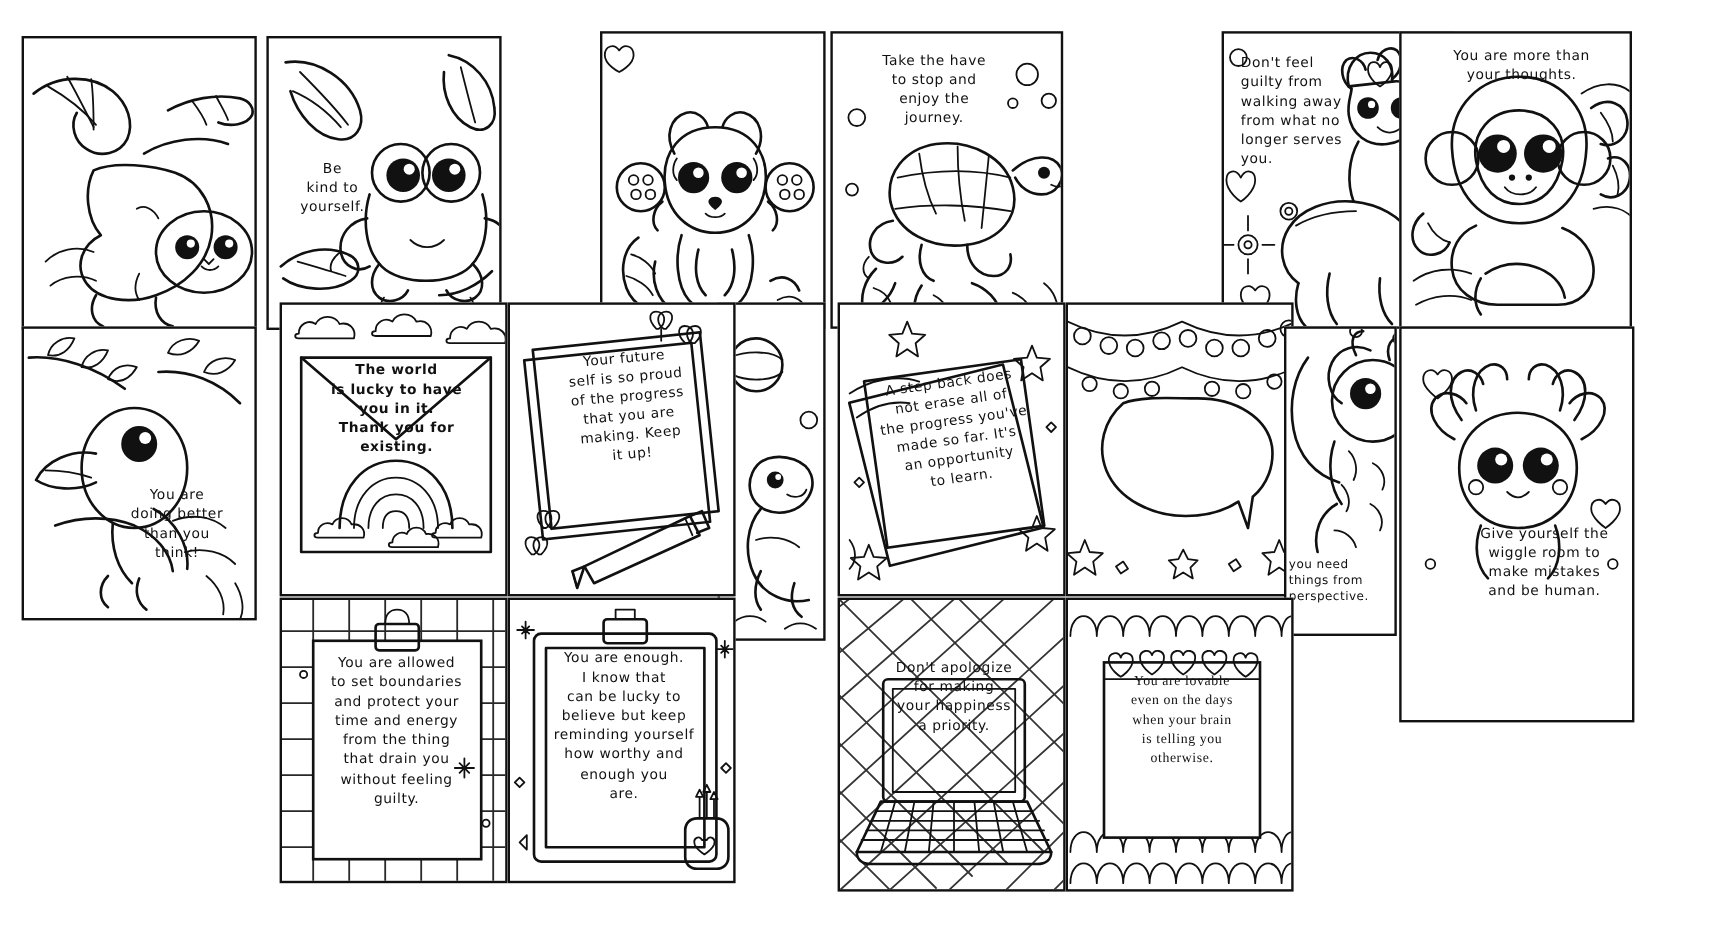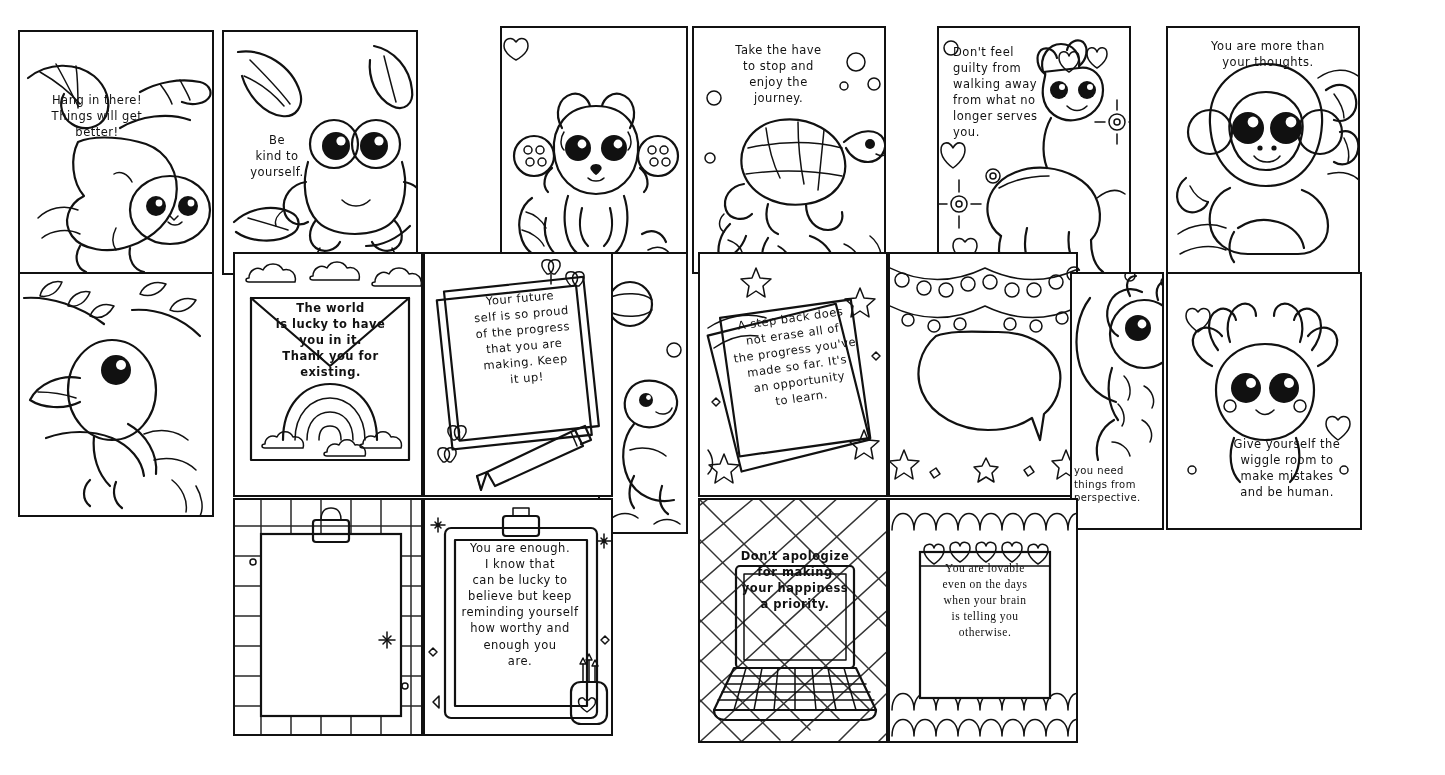--- a/index.html
+++ b/index.html
@@ -95,23 +95,20 @@
         <path class="ln-thin" d="M148 190 C152 194 158 194 162 190"></path>
         <path class="ln-thin" d="M150 184 L154 188 L158 184"></path>
         <path class="ln-thin" d="M112 150 C108 142 100 138 94 142"></path>
         <path class="ln-thin" d="M96 196 C92 204 92 212 96 218"></path>
         <path class="ln" d="M60 214 C54 224 56 236 66 240"></path>
         <path class="ln" d="M110 216 C108 228 114 238 124 240"></path>
         <path class="ln-thin" d="M18 186 C28 176 44 172 58 178"></path>
         <path class="ln-thin" d="M22 206 C32 198 48 196 60 202"></path>
       </svg>
     </div>
-    <div class="quote small" style="left:12px;top:60px;width:130px;">Hang in there!
-Things will get
-better!</div>
   </div>
 
   <div class="card" style="left:222px;top:30px;width:196px;height:245px;">
     <div class="art" style="left:0;top:0;">
       <svg width="196" height="245" viewBox="0 0 196 245">
         <path class="ln" d="M14 20 C40 16 68 34 76 60 C80 74 72 86 58 84 C40 82 24 64 18 44"></path>
         <path class="ln-thin" d="M26 28 C40 42 54 56 66 72"></path>
         <path class="ln-thin" d="M20 44 C34 50 48 60 60 74"></path>
         <path class="ln" d="M150 14 C170 18 186 36 188 58 C190 72 180 80 168 74 C152 66 144 46 146 28"></path>
         <path class="ln-thin" d="M160 24 C164 40 168 56 172 70"></path>
@@ -159,20 +156,24 @@
         <path class="ln" d="M74 162 C72 182 78 200 90 212"></path>
         <path class="ln" d="M26 164 C48 156 72 156 92 164 C110 172 122 186 124 202"></path>
         <path class="ln" d="M70 206 C62 214 62 226 70 232"></path>
         <path class="ln" d="M96 208 C92 218 94 228 102 234"></path>
         <path class="ln-thin" d="M124 160 C140 154 156 156 168 166"></path>
         <path class="ln-thin" d="M134 186 C150 182 166 186 176 196"></path>
         <path class="ln-thin" d="M152 206 C162 214 168 226 166 238"></path>
         <path class="ln-thin" d="M176 212 C182 222 184 234 180 242"></path>
       </svg>
     </div>
+    <div class="quote small" style="left:70px;top:130px;width:115px;">You are
+doing better
+than you
+think!</div>
   </div>
 
   <div class="card" style="left:500px;top:26px;width:188px;height:248px;">
     <div class="art" style="left:0;top:0;">
       <svg width="188" height="248" viewBox="0 0 188 248">
         <path class="ln-thin" d="M14 14 C10 8 2 10 2 18 C2 26 14 32 14 32 C14 32 26 26 26 18 C26 10 18 8 14 14 Z"></path>
         <circle class="ln" cx="32" cy="128" r="20"></circle>
         <circle class="ln-thin" cx="26" cy="122" r="4"></circle>
         <circle class="ln-thin" cx="38" cy="122" r="4"></circle>
         <circle class="ln-thin" cx="28" cy="134" r="4"></circle>
@@ -236,21 +237,21 @@
         <path class="ln-thin" d="M150 216 C160 220 168 230 170 242"></path>
         <path class="ln-thin" d="M176 208 C184 214 188 224 188 236"></path>
       </svg>
     </div>
     <div class="quote small" style="left:12px;top:14px;width:145px;">Take the have
 to stop and
 enjoy the
 journey.</div>
   </div>
 
-  <div class="card" style="left:937px;top:26px;width:194px;height:248px;">
+  <div class="card" style="left:1018px;top:26px;width:194px;height:248px;">
     <div class="art" style="left:0;top:0;">
       <svg width="194" height="248" viewBox="0 0 194 248">
         <circle class="ln-thin" cx="12" cy="20" r="7"></circle>
         <path class="ln-thin" d="M130 28 C128 22 120 22 120 30 C120 38 130 44 130 44 C130 44 140 38 140 30 C140 22 132 22 130 28 Z"></path>
         <path class="ln-thin" d="M158 24 C156 18 148 18 148 26 C148 34 158 40 158 40 C158 40 168 34 168 26 C168 18 160 18 158 24 Z"></path>
         <path class="ln-thin" d="M14 120 C10 112 2 114 2 122 C2 132 14 140 14 140 C14 140 26 132 26 122 C26 114 18 112 14 120 Z"></path>
         <path class="ln-thin" d="M26 214 C22 208 14 210 14 218 C14 226 26 234 26 234 C26 234 38 226 38 218 C38 210 30 208 26 214 Z"></path>
         <circle class="ln-thin" cx="20" cy="176" r="8"></circle>
         <circle class="ln-thin" cx="20" cy="176" r="3"></circle>
         <path class="ln-thin" d="M20 164 L20 152 M20 188 L20 200 M8 176 L-2 176 M32 176 L42 176"></path>
@@ -405,20 +406,28 @@
         </g>
         <rect class="fill-white" x="26" y="34" width="140" height="182"></rect>
         <rect class="ln" x="78" y="20" width="36" height="22" rx="3" fill="#fff"></rect>
         <path class="ln-thin" d="M86 20 C86 12 90 8 96 8 C102 8 106 12 106 20"></path>
         <path class="ln-thin" d="M148 136 L156 144 M156 136 L148 144"></path>
         <path class="ln-thin" d="M152 132 L152 148 M144 140 L160 140"></path>
         <circle class="ln-thin" cx="170" cy="186" r="3"></circle>
         <circle class="ln-thin" cx="18" cy="62" r="3"></circle>
       </svg>
     </div>
+    <div class="quote small" style="left:18px;top:44px;width:155px;">You are allowed
+to set boundaries
+and protect your
+time and energy
+from the thing
+that drain you
+without feeling
+guilty.</div>
   </div>
 
   <div class="card" style="left:423px;top:498px;width:190px;height:238px;">
     <div class="art" style="left:0;top:0;">
       <svg width="190" height="238" viewBox="0 0 190 238">
         <rect class="ln" x="20" y="28" width="152" height="190" rx="6"></rect>
         <rect class="ln" x="30" y="40" width="132" height="166"></rect>
         <rect class="ln" x="78" y="16" width="36" height="20" rx="3" fill="#fff"></rect>
         <path class="ln-thin" d="M88 16 L88 8 L104 8 L104 16"></path>
         <path class="ln-thin" d="M10 22 L16 28 M16 22 L10 28 M13 18 L13 32 M6 25 L20 25"></path>
@@ -527,21 +536,21 @@
         <path class="ln" d="M42 146 C28 154 22 170 26 186"></path>
         <path class="ln-thin" d="M40 168 C48 168 56 174 58 182"></path>
         <path class="ln-thin" d="M70 146 C78 150 82 160 78 168"></path>
       </svg>
     </div>
     <div class="quote tiny left" style="left:2px;top:190px;width:92px;">you need
 things from
 perspective.</div>
   </div>
 
-  <div class="card" style="left:1166px;top:272px;width:196px;height:258px;">
+  <div class="card" style="left:1166px;top:272px;width:196px;height:330px;">
     <div class="art" style="left:0;top:0;">
       <svg width="196" height="258" viewBox="0 0 196 258">
         <path class="ln" d="M62 68 C56 50 62 34 74 30 C82 28 88 34 88 42"></path>
         <path class="ln" d="M50 76 C38 60 38 42 50 36 C58 32 66 38 68 46"></path>
         <path class="ln" d="M44 92 C28 84 20 68 28 58 C36 50 48 54 54 62"></path>
         <path class="ln" d="M132 68 C138 50 132 34 120 30 C112 28 106 34 106 42"></path>
         <path class="ln" d="M144 76 C156 60 156 42 144 36 C136 32 128 38 126 46"></path>
         <path class="ln" d="M150 92 C166 84 174 68 166 58 C158 50 146 54 140 62"></path>
         <path class="ln" d="M48 116 C48 88 70 70 97 70 C124 70 146 88 146 116 C146 146 124 166 97 166 C70 166 48 146 48 116 Z"></path>
         <circle class="fill-dark" cx="78" cy="114" r="15"></circle>
@@ -575,21 +584,21 @@
         <path class="ln" d="M34 168 L156 168 L176 210 L14 210 Z" fill="#fff"></path>
         <rect class="ln" x="36" y="66" width="118" height="102" rx="4" fill="#fff"></rect>
         <rect class="ln-thin" x="44" y="74" width="102" height="86"></rect>
         <g class="ln-thin">
           <path d="M30 176 L160 176 M26 184 L166 184 M22 192 L170 192 M18 200 L174 200"></path>
           <path d="M46 168 L34 210 M62 168 L54 210 M78 168 L74 210 M95 168 L95 210 M112 168 L116 210 M128 168 L136 210 M144 168 L156 210"></path>
         </g>
         <path class="ln" d="M14 210 C14 216 18 220 26 220 L164 220 C172 220 176 216 176 210"></path>
       </svg>
     </div>
-    <div class="quote small" style="left:18px;top:48px;width:154px;font-weight:bold;">Don't apologize
+    <div class="quote small" style="left:18px;top:48px;width:154px;">Don't apologize
 for making
 your happiness
 a priority.</div>
   </div>
 
   <div class="card" style="left:888px;top:498px;width:190px;height:245px;">
     <div class="art" style="left:0;top:0;">
       <svg width="190" height="245" viewBox="0 0 190 245">
         <g class="ln-thin">
           <path d="M2 30 C2 8 24 8 24 30 C24 8 46 8 46 30 C46 8 68 8 68 30 C68 8 90 8 90 30 C90 8 112 8 112 30 C112 8 134 8 134 30 C134 8 156 8 156 30 C156 8 178 8 178 30 C178 8 196 8 196 30"></path>

